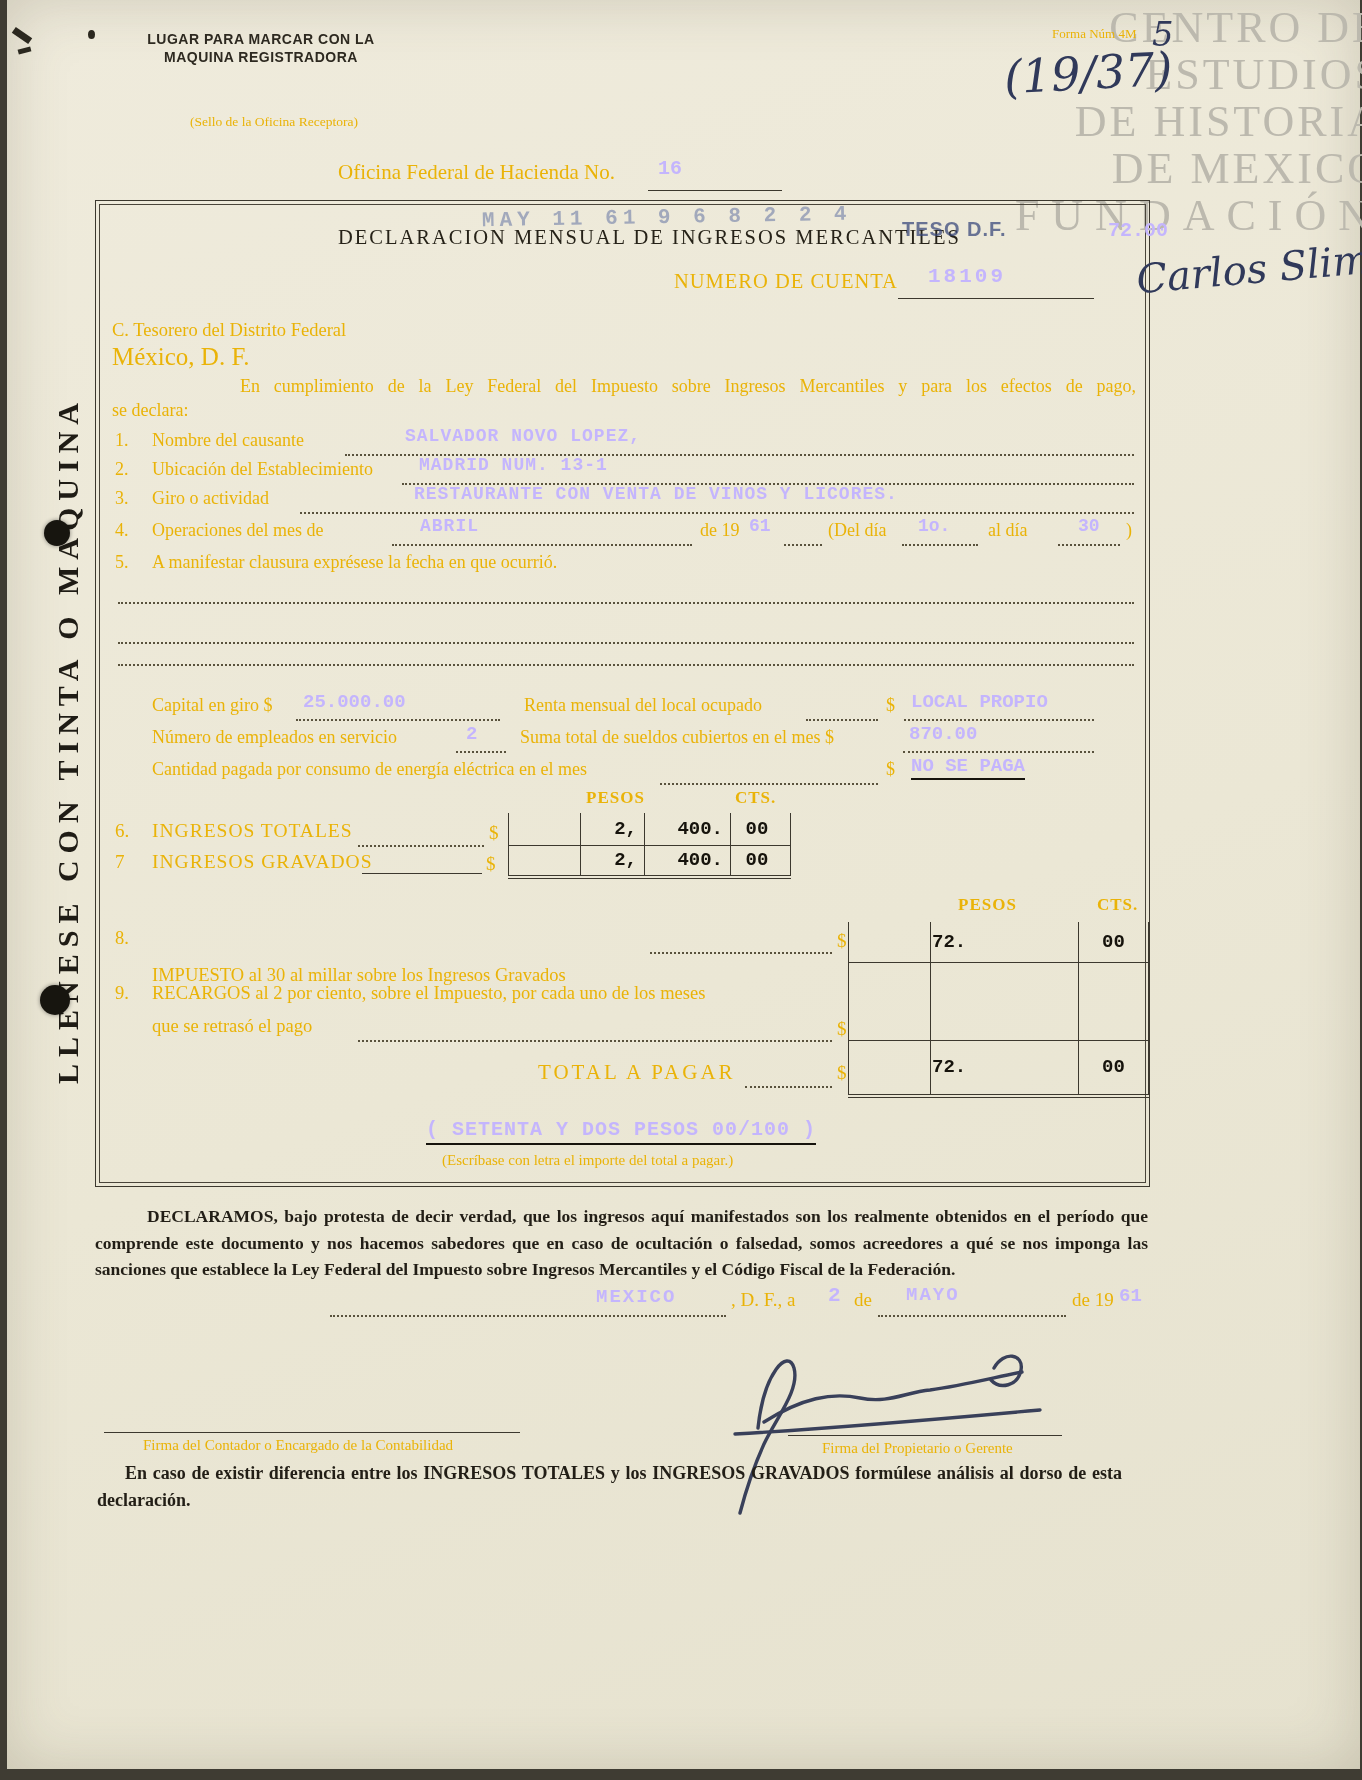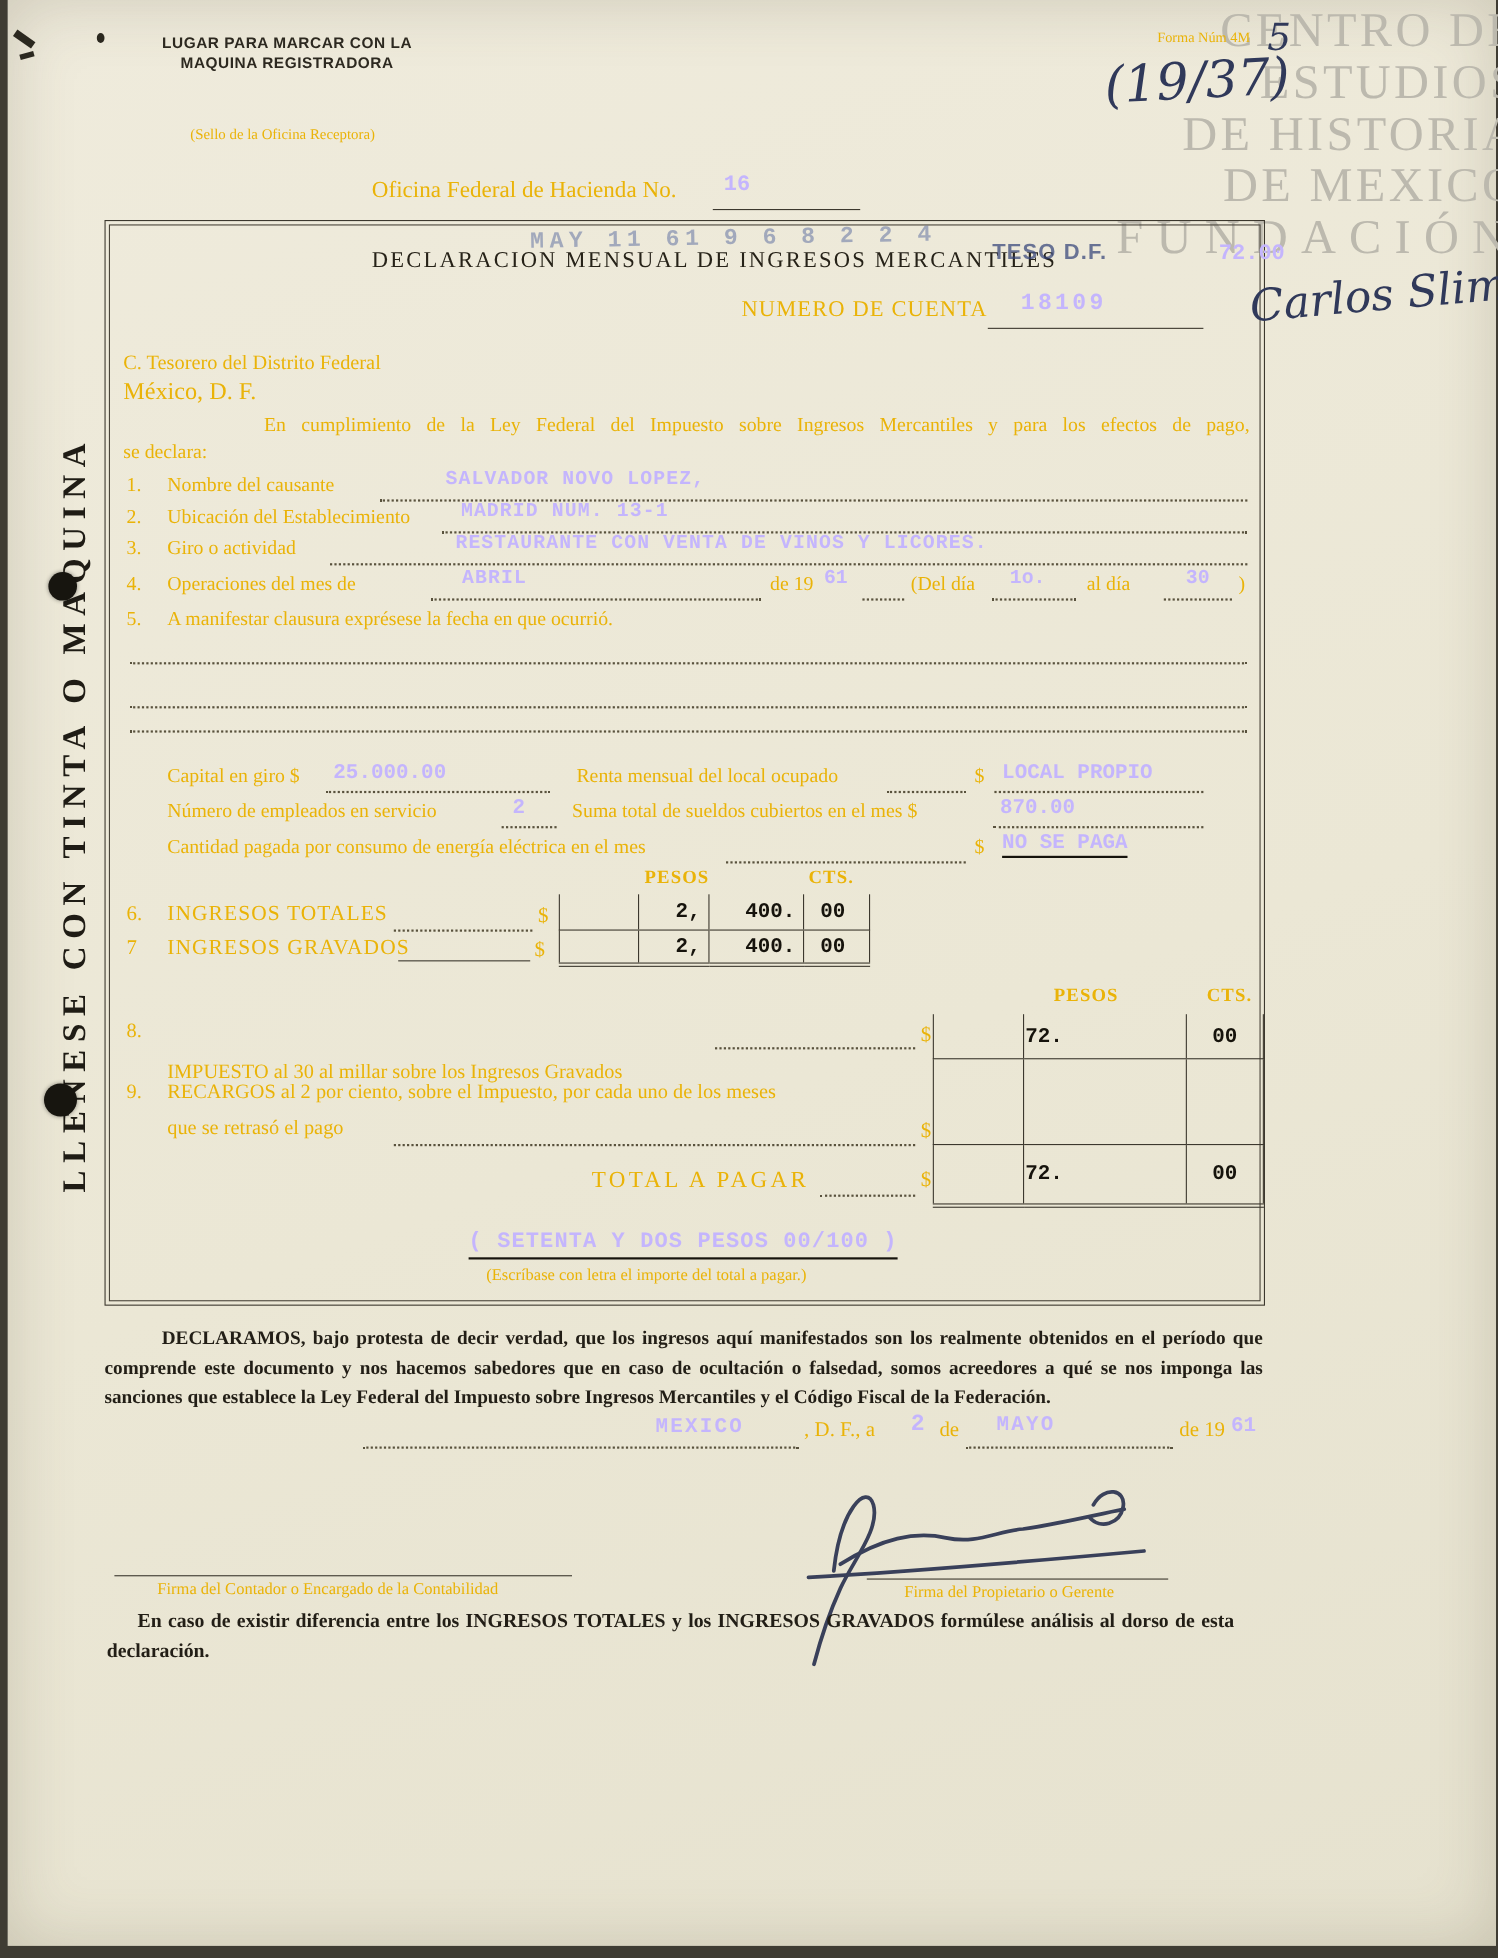--- a/index.html
+++ b/index.html
@@ -62,21 +62,21 @@
 
 <div class="punch" style="left:44px;top:520px;width:26px;height:26px;"></div>
 <div class="punch" style="left:40px;top:985px;width:30px;height:30px;"></div>
 
 <div class="side">LLENESE CON TINTA O MAQUINA</div>
 
 <div class="abs sans z" style="left:130px;top:30px;width:262px;text-align:center;font-weight:bold;font-size:14px;letter-spacing:.5px;line-height:18px;">
   <div>LUGAR PARA MARCAR CON LA</div>
   <div>MAQUINA REGISTRADORA</div>
 </div>
-<div class="abs ser z" style="left:173px;top:114px;font-size:13.5px;">(Sello de la Oficina Receptora)</div>
+<div class="abs ser z" style="left:190px;top:114px;font-size:13.5px;">(Sello de la Oficina Receptora)</div>
 <div class="abs ser z" style="left:1052px;top:26px;font-size:13px;">Forma Núm 4M</div>
 <div class="abs hw z" style="left:1152px;top:14px;font-size:34px;">5</div>
 <div class="abs hw z" style="left:1004px;top:46px;font-size:46px;transform:rotate(-3deg);">(19/37)</div>
 
 <div class="abs ser z" style="left:338px;top:160px;font-size:21px;">Oficina Federal de Hacienda No.</div>
 <div class="abs typ z" style="left:658px;top:157px;font-size:20px;">16</div>
 <div class="ln z" style="left:648px;top:189px;width:134px;"></div>
 
 <div class="frame z"></div>
 
@@ -84,21 +84,21 @@
 <div class="abs typ stamp z" style="left:482px;top:206px;font-size:21px;letter-spacing:5px;transform:rotate(-1deg);">MAY 11 61    9 6 8 2 2 4</div>
 <div class="abs sans z" style="left:902px;top:218px;font-weight:bold;font-size:20px;letter-spacing:1px;color:rgba(52,68,120,.72);">TESO D.F.</div>
 <div class="abs typ z" style="left:1108px;top:219px;font-size:20px;">72.00</div>
 
 <div class="abs ser z" style="left:674px;top:270px;font-size:20.5px;letter-spacing:1px;">NUMERO DE CUENTA</div>
 <div class="abs typ z" style="left:928px;top:265px;font-size:21px;letter-spacing:3px;">18109</div>
 <div class="ln z" style="left:898px;top:297px;width:196px;"></div>
 <div class="abs hw z" style="left:1136px;top:246px;font-size:40px;transform:rotate(-5deg);">Carlos Slim</div>
 
 <div class="abs ser z" style="left:112px;top:320px;font-size:18.5px;">C. Tesorero del Distrito Federal</div>
-<div class="abs ser z" style="left:112px;top:343px;font-size:22px;">México, D. F.</div>
+<div class="abs ser z" style="left:112px;top:343px;font-size:25px;">México, D. F.</div>
 <div class="abs ser just justlast z" style="left:240px;top:376px;width:896px;font-size:18px;">En cumplimiento de la Ley Federal del Impuesto sobre Ingresos Mercantiles y para los efectos de pago,</div>
 <div class="abs ser z" style="left:112px;top:400px;font-size:18px;text-align:center;">se declara:</div>
 
 <div class="abs ser z" style="left:115px;top:430px;font-size:18px;">1.</div>
 <div class="abs ser z" style="left:152px;top:430px;font-size:18px;">Nombre del causante</div>
 <div class="dot z" style="left:345px;top:452px;width:789px;"></div>
 <div class="abs typ z" style="left:405px;top:426px;font-size:18px;letter-spacing:1px;">SALVADOR NOVO LOPEZ,</div>
 
 <div class="abs ser z" style="left:115px;top:459px;font-size:18px;">2.</div>
 <div class="abs ser z" style="left:152px;top:459px;font-size:18px;text-align:center;">Ubicación del Establecimiento</div>

